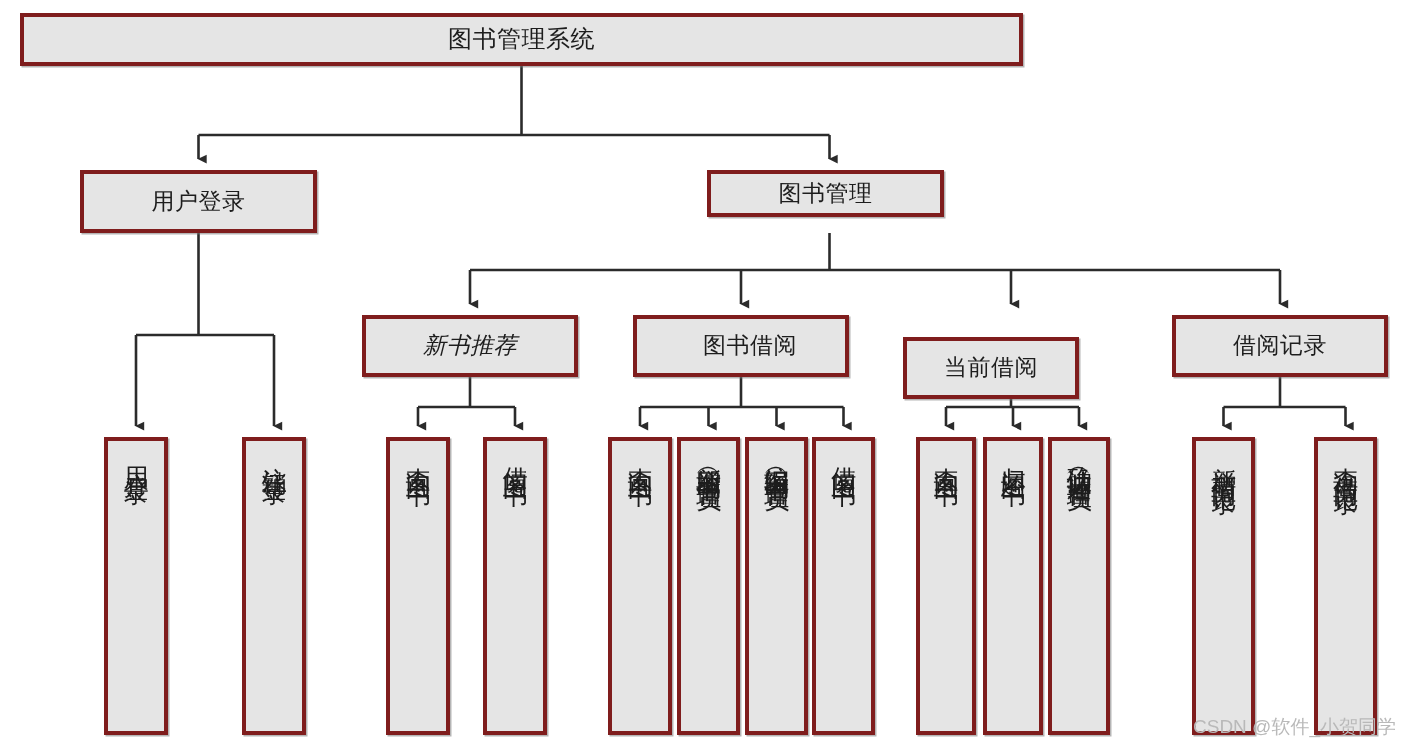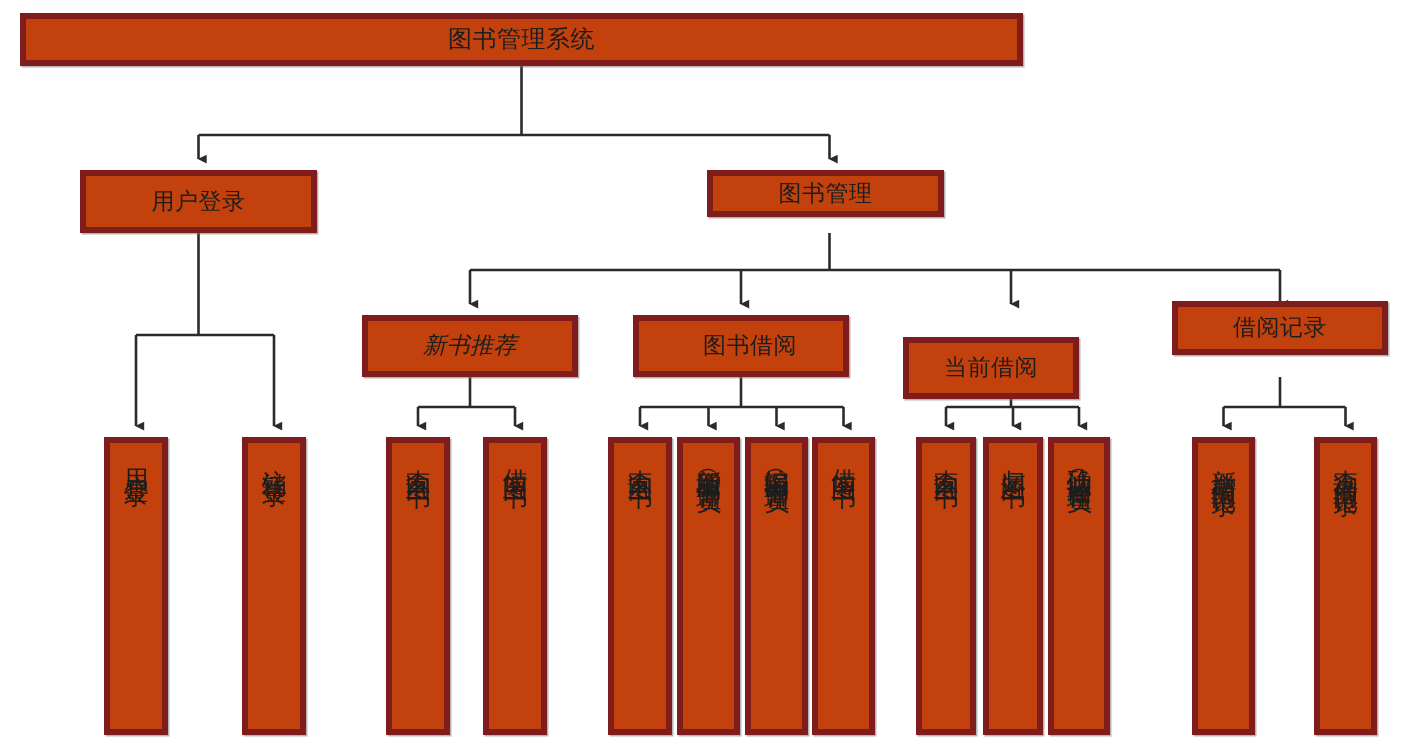--- a/index.html
+++ b/index.html
@@ -19,22 +19,22 @@
   #edges {
     position: absolute;
     left: 0;
     top: 0;
     width: 1405px;
     height: 747px;
   }
   .node {
     position: absolute;
     box-sizing: border-box;
-    border: 6px solid #7f1d1d;
-    background: #c2410c;
+    border: 4px solid #7f1d1d;
+    background: #e5e5e5;
     display: flex;
     align-items: center;
     justify-content: center;
     box-shadow: 1.5px 1.5px 0 0 rgba(120,120,120,0.55);
   }
   .node-label {
     color: #1d1d1d;
     letter-spacing: 0.5px;
     white-space: nowrap;
     line-height: 1.18;
@@ -131,21 +131,21 @@
       </div>
       <div class="node horiz" style="left: 362px; top: 315px; width: 216px; height: 62px; font-style: italic;">
         <span class="node-label">新书推荐</span>
       </div>
       <div class="node horiz" style="left: 633px; top: 315px; width: 216px; height: 62px; padding-left: 18px;">
         <span class="node-label">图书借阅</span>
       </div>
       <div class="node horiz" style="left: 903px; top: 315px; width: 176px; height: 62px; margin-top: 22px;">
         <span class="node-label">当前借阅</span>
       </div>
-      <div class="node horiz" style="left: 1172px; top: 301px; width: 216px; height: 54px;">
+      <div class="node horiz" style="left: 1172px; top: 315px; width: 216px; height: 62px;">
         <span class="node-label">借阅记录</span>
       </div>
       <div class="node vert" style="left: 104px; top: 437px; width: 64px; height: 298px;">
         <span class="node-label">用户登录</span>
       </div>
       <div class="node vert" style="left: 242px; top: 437px; width: 64px; height: 298px;">
         <span class="node-label">注销登录</span>
       </div>
       <div class="node vert" style="left: 386px; top: 437px; width: 64px; height: 298px;">
         <span class="node-label">查询图书</span>
@@ -175,13 +175,14 @@
         <span class="node-label">确认归还（管理员）</span>
       </div>
       <div class="node vert" style="left: 1192px; top: 437px; width: 63px; height: 298px;">
         <span class="node-label">新增借阅记录</span>
       </div>
       <div class="node vert" style="left: 1314px; top: 437px; width: 63px; height: 298px;">
         <span class="node-label">查询借阅记录</span>
       </div>
     </div>
 
+  <div class="watermark" style="left:1193px; top:714px;">CSDN @软件_小贺同学</div>
 </div>
 
 </body></html>

